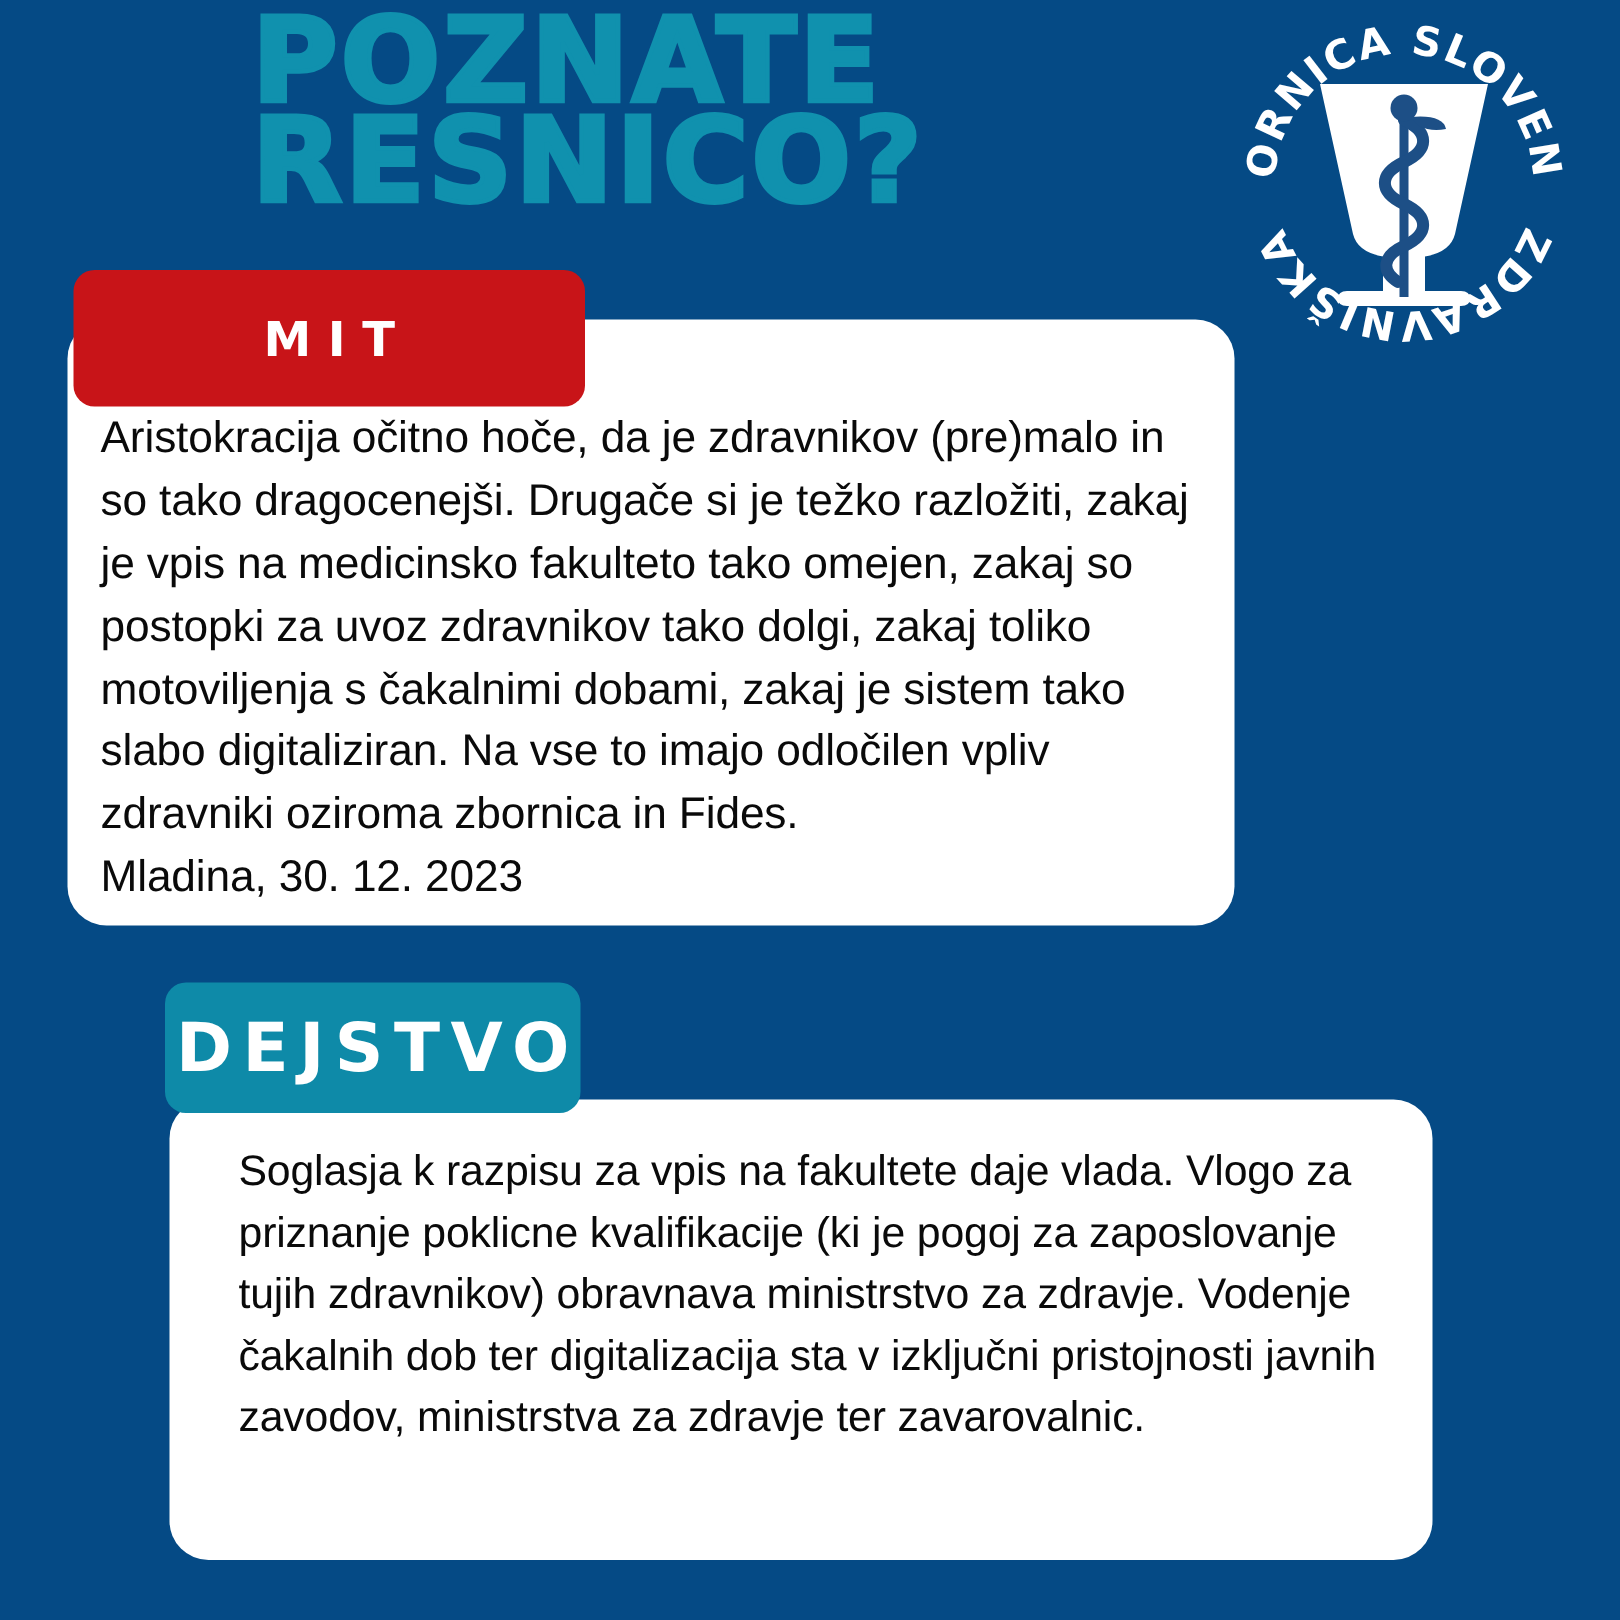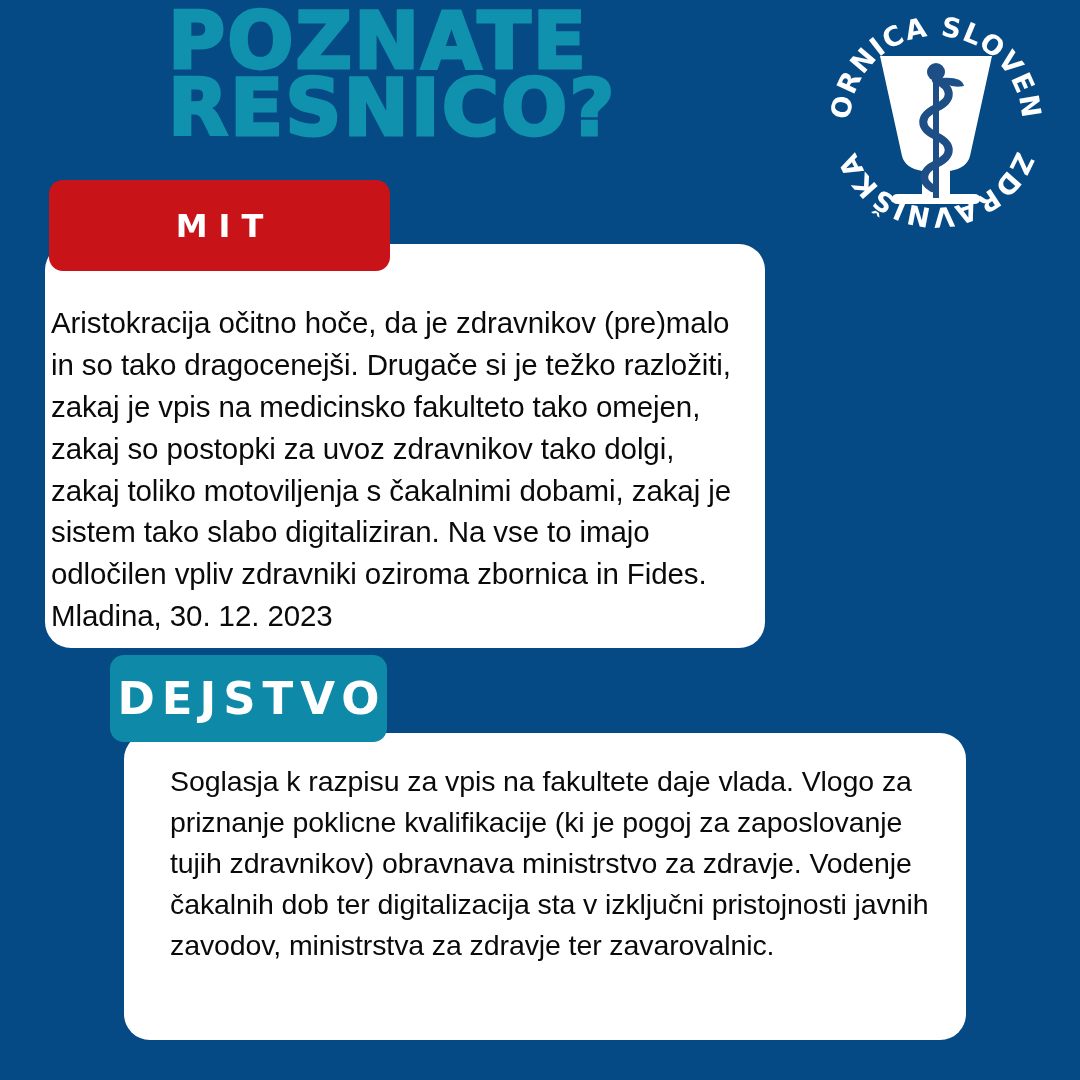--- a/index.html
+++ b/index.html
@@ -48,32 +48,31 @@
 
   
   .card {
     position: absolute;
     background: #ffffff;
     border-radius: 26px;
     box-sizing: border-box;
   }
   .card-mit {
     left: 45px;
-    top: 244px;
-    width: 720px;
+    top: 213px;
+    width: 778px;
     height: 404px;
-    padding: 58px 30px 18px 6px;
+    padding: 58px 30px 18px 22px;
   }
   .card-fact {
     left: 113px;
     top: 733px;
     width: 842px;
     height: 307px;
     padding: 28px 32px 18px 46px;
-    margin-left: 11px;
   }
 
   .body-text {
     color: #0a0a0a;
     font-family: "Liberation Sans", sans-serif;
     font-size: 29.5px;
     line-height: 1.42;
     letter-spacing: -0.1px;
   }
   .card-fact .body-text { font-size: 28.5px; line-height: 1.44; }

